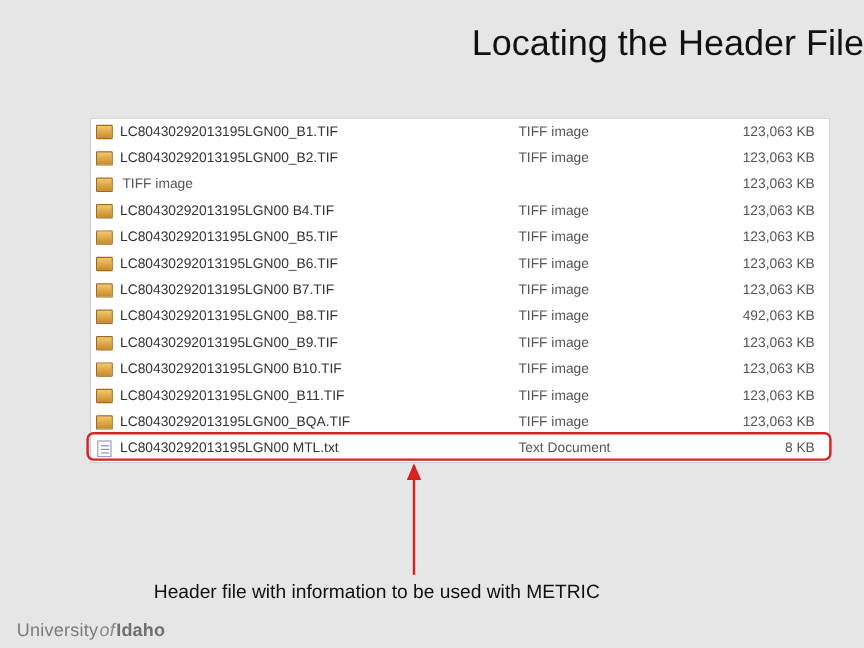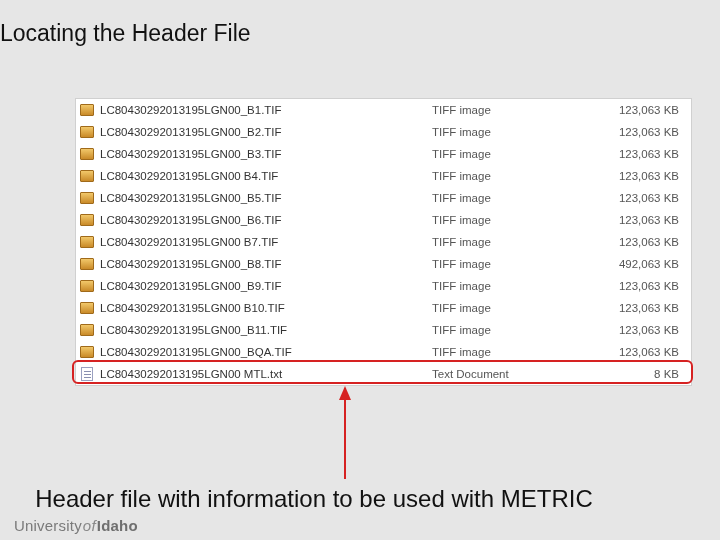--- a/index.html
+++ b/index.html
@@ -10,22 +10,22 @@
     background: #e6e6e6;
     font-family: Arial, Helvetica, sans-serif;
     position: relative;
     overflow: hidden;
   }
   .title {
     position: absolute;
     top: 20px;
     left: 0;
     width: 720px;
-    text-align: left;
-    font-size: 23px;
+    text-align: right;
+    font-size: 30px;
     color: #111;
   }
   .file-panel {
     position: absolute;
     left: 75px;
     top: 98px;
     width: 617px;
     background: #ffffff;
     border: 1px solid #d0d0d0;
   }
@@ -87,21 +87,21 @@
     position: absolute;
     border: 2px solid #d62222;
     border-radius: 6px;
     pointer-events: none;
   }
   .caption {
     position: absolute;
     left: 0;
     width: 628px;
     text-align: center;
-    font-size: 24px;
+    font-size: 16px;
     color: #111;
   }
   .arrow {
     position: absolute;
     pointer-events: none;
   }
   .brand {
     position: absolute;
     left: 14px;
     bottom: 6px;
@@ -132,21 +132,20 @@
         <div class="tif-icon"></div>
       </div>
       <div class="name-cell">LC80430292013195LGN00_B2.TIF</div>
       <div class="type-cell">TIFF image</div>
       <div class="size-cell">123,063 KB</div>
     </div>
     <div class="row">
       <div class="icon-cell">
         <div class="tif-icon"></div>
       </div>
-      <div class="name-cell">LC80430292013195LGN00_B3.TIF</div>
       <div class="type-cell">TIFF image</div>
       <div class="size-cell">123,063 KB</div>
     </div>
     <div class="row">
       <div class="icon-cell">
         <div class="tif-icon"></div>
       </div>
       <div class="name-cell">LC80430292013195LGN00 B4.TIF</div>
       <div class="type-cell">TIFF image</div>
       <div class="size-cell">123,063 KB</div>

